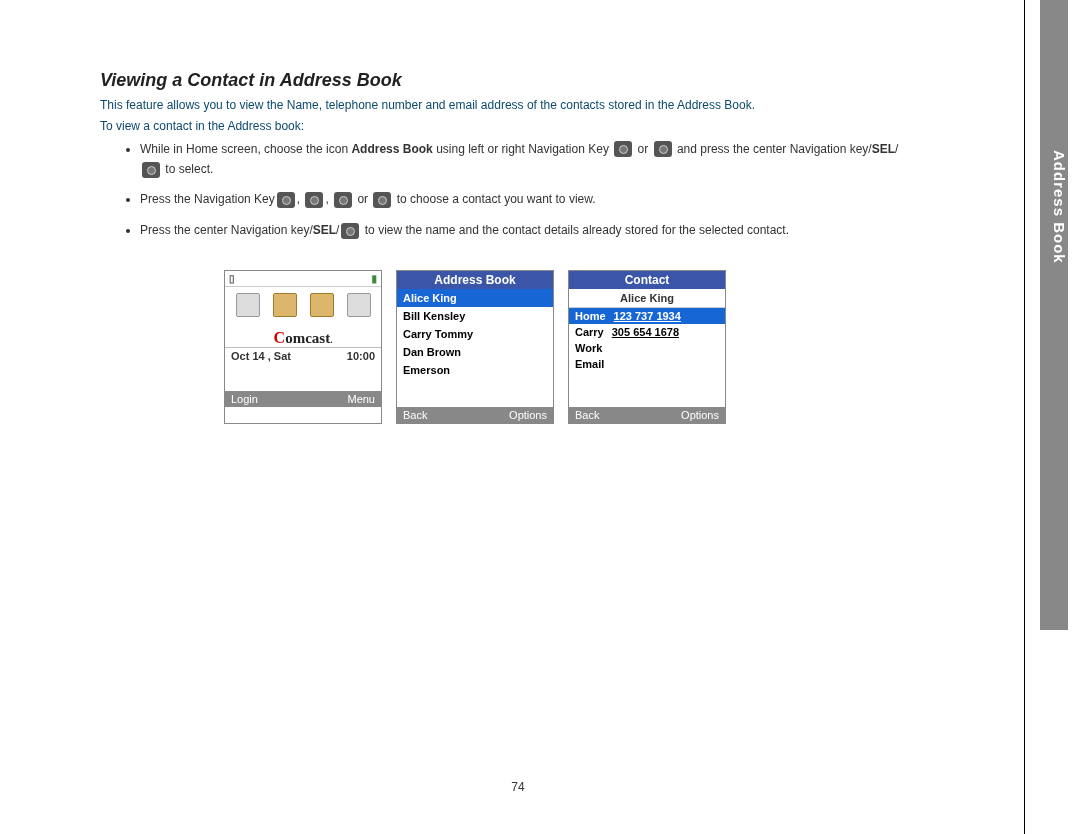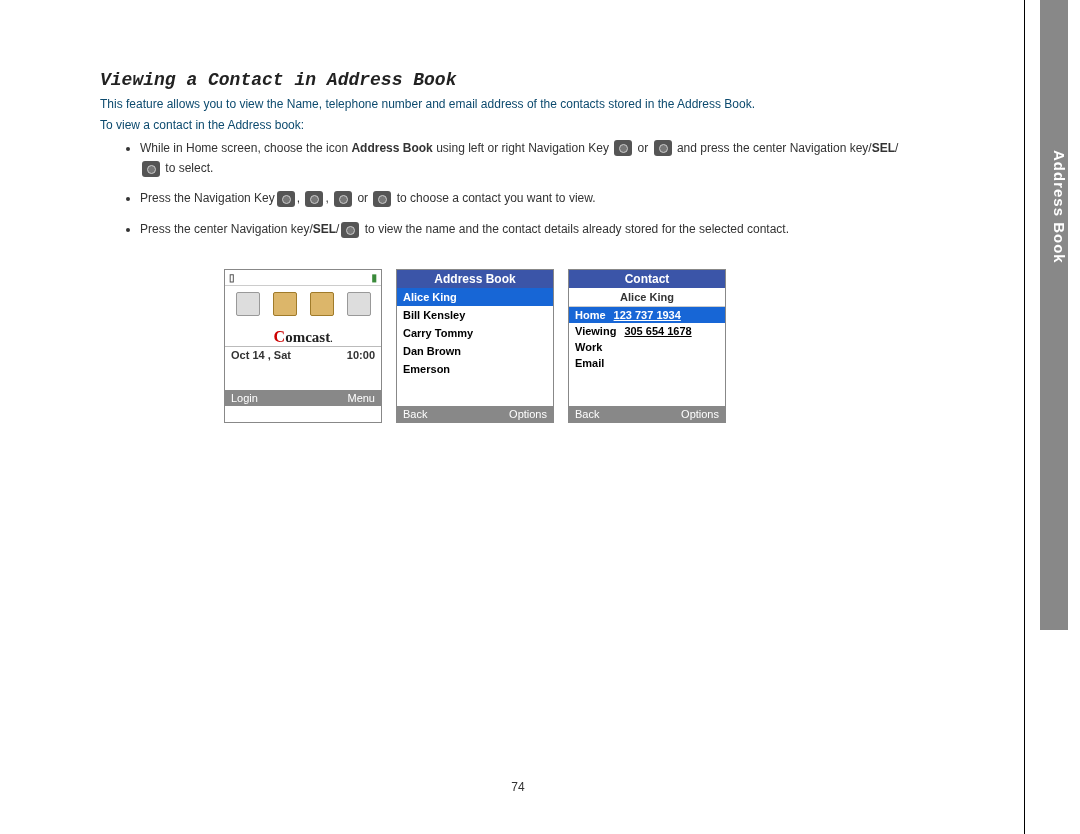--- a/index.html
+++ b/index.html
@@ -17,21 +17,20 @@
     padding: 70px 90px 40px 100px;
     box-sizing: border-box;
     width: 1000px;
   }
   h2.section-title {
     font-style: italic;
     font-weight: bold;
     font-size: 18px;
     margin: 0 0 6px 0;
     color: #222;
-    font-family: Liberation Mono, monospace;
   }
   .intro {
     line-height: 1.4;
     margin-bottom: 4px;
     color: #0c4a6e;
   }
   ul.steps {
     margin: 4px 0 0 0;
     padding-left: 40px;
   }
@@ -277,21 +276,21 @@
 
     <div class="screen">
       <div class="titlebar">Contact</div>
       <div class="contact-body">
         <div class="name">Alice King</div>
         <div class="crow sel">
           <span>Home</span>
           <span class="val">123 737 1934</span>
         </div>
         <div class="crow">
-          <span>Viewing</span>
+          <span>Carry</span>
           <span class="val">305 654 1678</span>
         </div>
         <div class="crow">
           <span>Work</span>
           <span class="val"></span>
         </div>
         <div class="crow">
           <span>Email</span>
           <span class="val"></span>
         </div>

